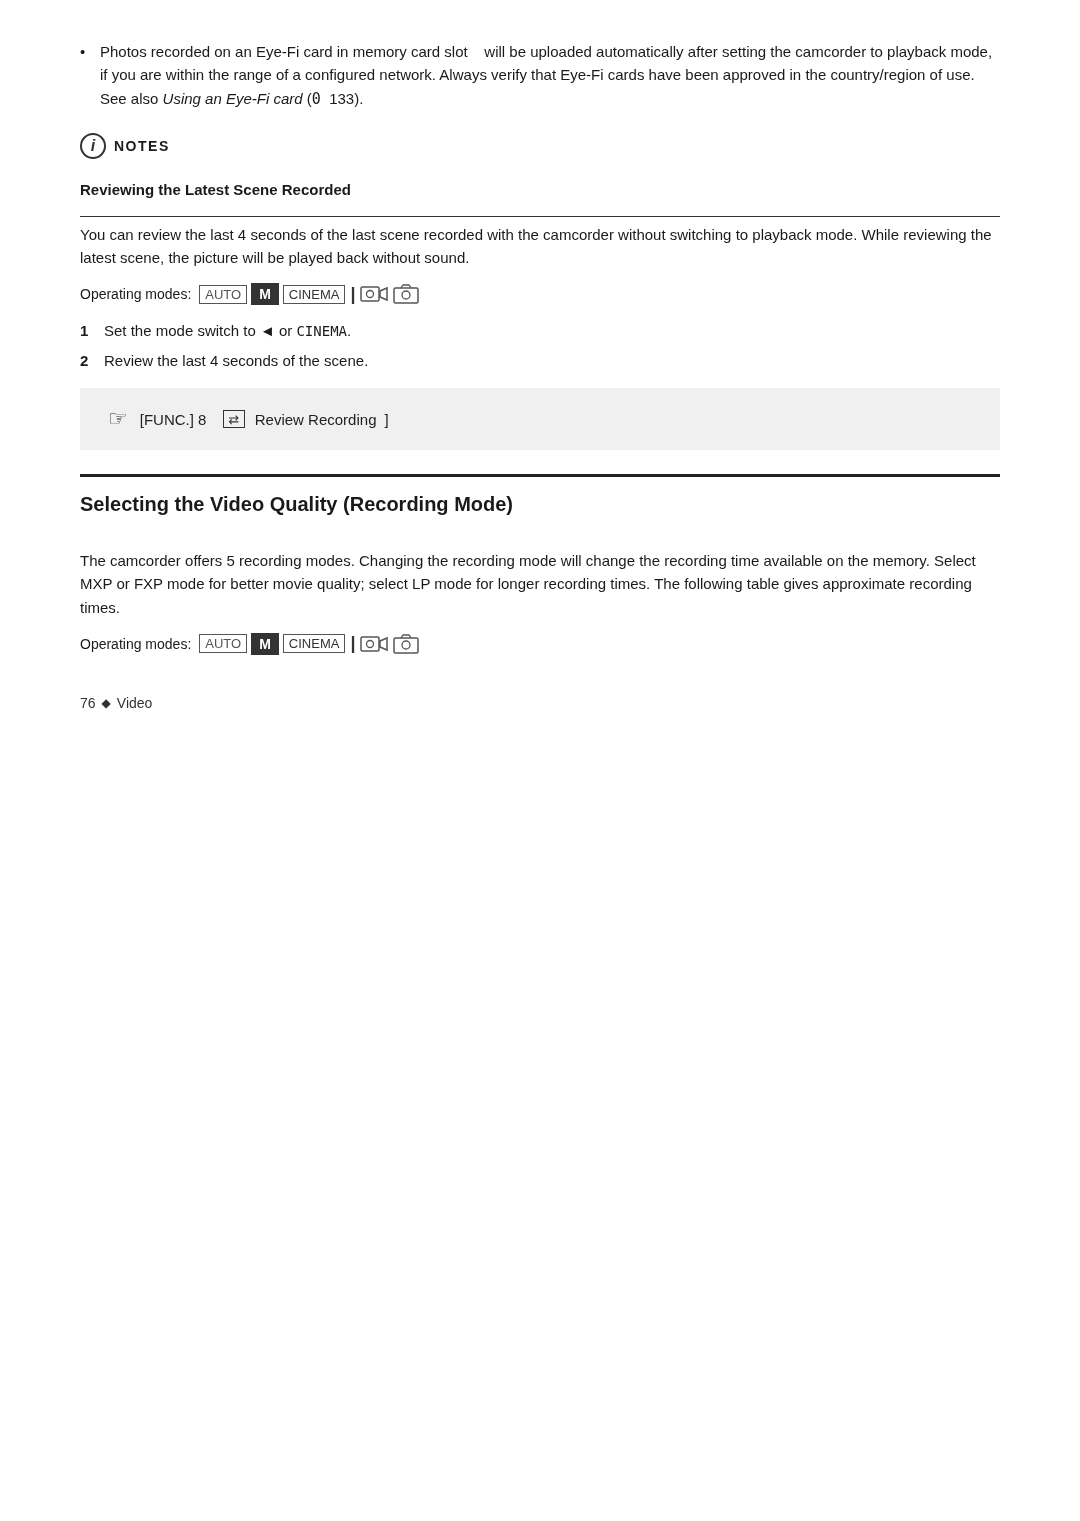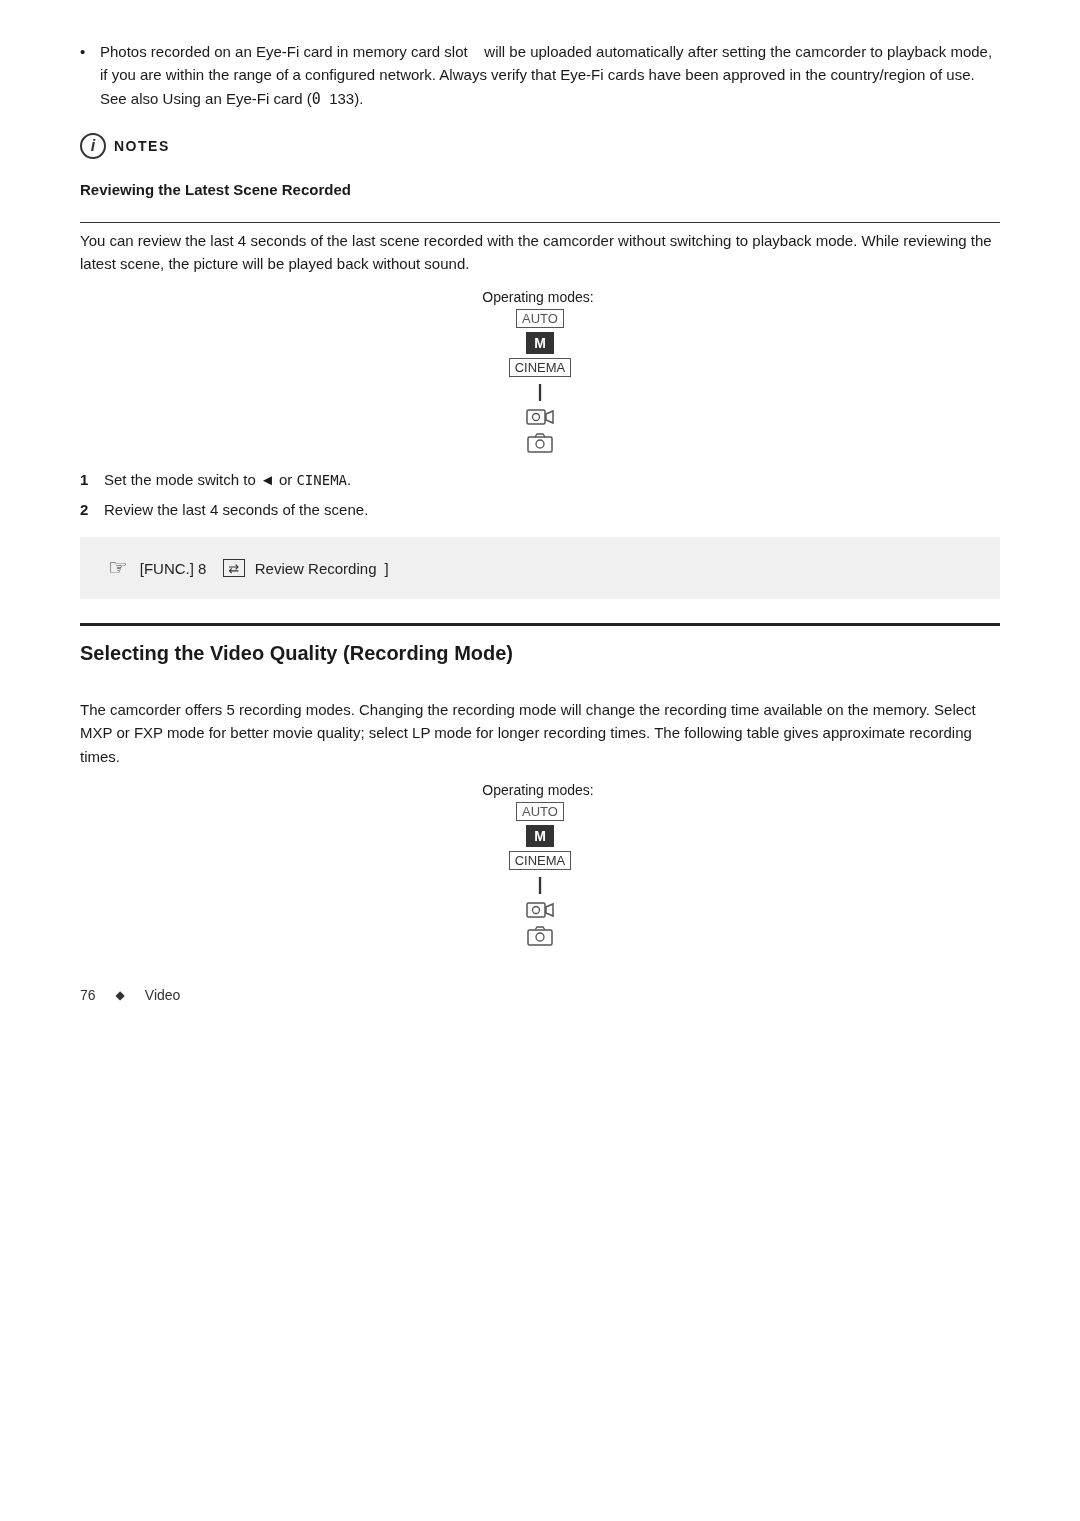--- a/index.html
+++ b/index.html
@@ -24,21 +24,21 @@
       margin-bottom: 12px;
       line-height: 1.55;
     }
     .bullet-list li::before {
       content: '•';
       position: absolute;
       left: 0;
       top: 0;
     }
 
-    .italic { }
+    .italic { font-style: italic; }
 
     .notes-box {
       margin: 22px 0 22px 0;
     }
     .notes-header {
       display: flex;
       align-items: center;
       gap: 8px;
       margin-bottom: 12px;
     }
@@ -60,37 +60,36 @@
       font-weight: bold;
       font-size: 14px;
       letter-spacing: 1.5px;
       text-transform: uppercase;
     }
 
     .section-heading {
       font-size: 15px;
       font-weight: bold;
       margin-bottom: 6px;
-      padding-bottom: 24px;
+      padding-bottom: 18px;
       border-bottom: 1px solid #333;
       margin-top: 8px;
     }
 
     .body-text {
       line-height: 1.55;
       margin-bottom: 14px;
     }
 
     .operating-modes-row {
       display: flex;
       align-items: center;
       gap: 4px;
       margin-bottom: 14px;
       flex-wrap: wrap;
-      flex-direction: column;
     }
     .op-label {
       font-size: 14px;
       margin-right: 4px;
     }
     .mode-badge {
       border: 1.5px solid #555;
       padding: 1px 5px;
       font-size: 13px;
       color: #333;
@@ -188,21 +187,21 @@
       border-bottom: none;
       line-height: 1.3;
     }
 
     .page-footer {
       margin-top: 40px;
       font-size: 14px;
       color: #333;
       display: flex;
       align-items: center;
-      gap: 20px;
+      gap: 6px;
     }
     .footer-diamond {
       color: #333;
       font-size: 12px;
     }
 
     .inline-badge {
       display: inline-flex;
       align-items: center;
       border: 1.5px solid #555;

